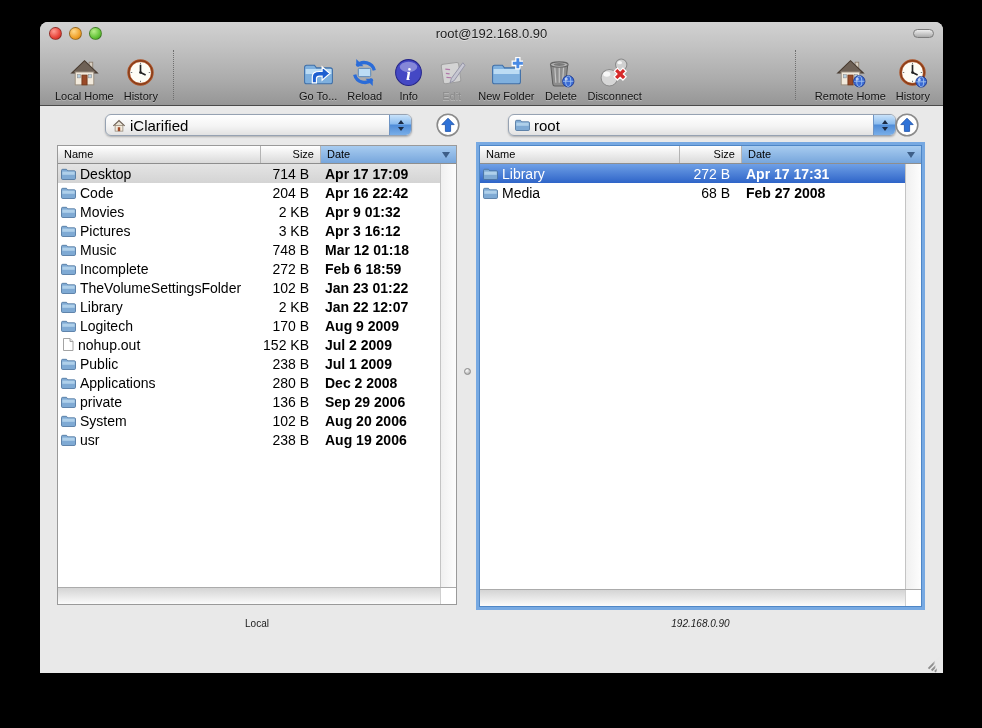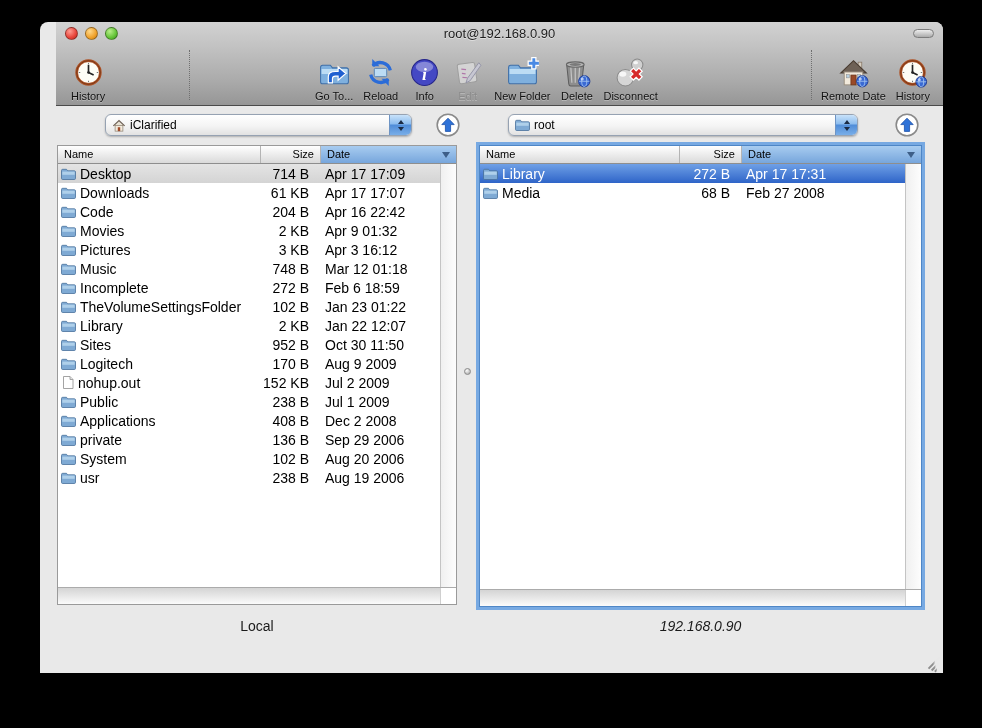--- a/index.html
+++ b/index.html
@@ -1,20 +1,20 @@
 <!DOCTYPE html>
 <html><head>
 <meta charset="utf-8">
 <style>
   html,body{margin:0;padding:0;background:#000;width:982px;height:728px;overflow:hidden;
     font-family:"Liberation Sans","DejaVu Sans",sans-serif;-webkit-font-smoothing:antialiased;}
   .window{position:absolute;left:40px;top:22px;width:903px;height:651px;background:#E9E9E9;
     border-radius:8px 8px 0 0;overflow:hidden;box-shadow:0 10px 30px rgba(0,0,0,.8);}
   
-  .chrome{position:absolute;top:0;left:16px;right:0;height:83px;
+  .chrome{position:absolute;top:0;left:0;right:0;height:83px;
     background:linear-gradient(#D2D2D2 0%,#C2C2C2 30%,#ABABAB 70%,#969696 100%);
     border-bottom:1px solid #4A4A4A;}
   .titlebar{position:relative;height:22px;}
   .title{font-size:13px;color:#1d1d1d;text-align:center;line-height:23px;text-shadow:0 1px 0 rgba(255,255,255,.45);}
   .traffic{position:absolute;top:5px;left:9px;display:flex;gap:7px;}
   .tl{width:13px;height:13px;border-radius:50%;border:1px solid rgba(0,0,0,.35);box-sizing:border-box;}
   .tl.red{background:radial-gradient(circle at 35% 30%,#FF9C92,#E8443A 60%,#B02A20);}
   .tl.yellow{background:radial-gradient(circle at 35% 30%,#FFD98A,#F0A22C 60%,#C27A12);}
   .tl.green{background:radial-gradient(circle at 35% 30%,#B8EE8A,#64C438 60%,#3E8E20);}
   .pill{position:absolute;right:9px;top:7px;width:21px;height:9px;border-radius:5px;
@@ -26,21 +26,21 @@
   .tbtn svg{width:33px;height:33px;display:block;}
   .tlabel{font-size:11px;color:#111;margin-top:1px;white-space:nowrap;text-shadow:0 1px 0 rgba(255,255,255,.3);}
   .tbtn.disabled .tlabel{color:#8B8B8B;}
   .tsep{position:absolute;top:6px;height:50px;border-left:1px dotted #6F6F6F;}
   .tsep.s1{left:133px;} .tsep.s2{left:755px;}
   
   .combo{position:absolute;height:22px;border:1px solid #96A2B2;border-radius:6px;
     background:linear-gradient(#FFFFFF 0%,#F4F4F4 55%,#E2E2E2 100%);
     box-shadow:0 1px 2px rgba(0,0,0,.25);display:flex;align-items:center;box-sizing:border-box;}
   .combo .cicon{margin:0 4px 0 6px;display:flex;}
-  .combo .cval{font-size:12px;color:#000;}
+  .combo .cval{font-size:15px;color:#000;}
   .stepper{margin-left:auto;width:21px;height:100%;border-left:1px solid #6E94C4;border-radius:0 5px 5px 0;
     background:linear-gradient(#C8E2FA 0%,#8CBCEE 45%,#4F8CD8 50%,#79AEE8 100%);
     display:flex;flex-direction:column;align-items:center;justify-content:center;gap:3px;}
   .arr-up{width:0;height:0;border-left:3.5px solid transparent;border-right:3.5px solid transparent;border-bottom:4.5px solid #1A2A44;}
   .arr-dn{width:0;height:0;border-left:3.5px solid transparent;border-right:3.5px solid transparent;border-top:4.5px solid #1A2A44;}
   .upbtn{position:absolute;width:24px;height:24px;}
   .upbtn svg{width:24px;height:24px;display:block;}
   
   .list{position:absolute;background:#FFF;border:1px solid #9A9A9A;box-sizing:border-box;display:flex;flex-direction:column;}
   .list.focused{border:1px solid #4E86C6;box-shadow:0 0 0 3px #77A9E2;}
@@ -51,28 +51,28 @@
   .hcell.size{text-align:right;}
   .sort-tri{width:0;height:0;border-left:4.5px solid transparent;border-right:4.5px solid transparent;border-top:6px solid #3E5F88;margin-left:4px;}
   .lbody{flex:1;display:flex;overflow:hidden;}
   .rows{flex:1;overflow:hidden;}
   .vtrack{width:15px;flex:none;background:linear-gradient(to right,#F0F0F0,#FDFDFD);border-left:1px solid #C4C4C4;}
   .hscroll{height:16px;flex:none;border-top:1px solid #ABABAB;background:linear-gradient(#D4D4D4,#FBFBFB);position:relative;}
   .hcorner{position:absolute;right:0;top:0;bottom:0;width:15px;background:#FFF;border-left:1px solid #CFCFCF;}
   .frow{height:19px;display:flex;align-items:center;font-size:14px;color:#000;}
   .frow .c-name{display:flex;align-items:center;overflow:hidden;white-space:nowrap;box-sizing:border-box;padding-left:3px;}
   .frow .c-size{text-align:right;box-sizing:border-box;padding-right:12px;white-space:nowrap;}
-  .frow .c-date{box-sizing:border-box;padding-left:4px;white-space:nowrap;flex:1;}
+  .frow .c-date{box-sizing:border-box;padding-left:4px;white-space:nowrap;flex:1;font-weight:bold;}
   .frow .ficon{margin-right:4px;flex:none;display:flex;}
   .frow.sel-active{background:linear-gradient(#6FA0E6,#2E64C8);color:#FFF;}
   .frow.sel-inactive{background:linear-gradient(#E4E4E4,#D4D4D4);}
   .l-name{width:203px;} .l-size{width:60px;}
   .r-name{width:200px;} .r-size{width:62px;}
   
-  .pane-footer{position:absolute;font-size:14px;color:#1A1A1A;text-align:center;}
+  .pane-footer{position:absolute;font-size:10px;color:#1A1A1A;text-align:center;}
   .dimple{position:absolute;width:7px;height:7px;border-radius:50%;
     background:radial-gradient(circle at 35% 30%,#FDFDFD,#9E9E9E);border:1px solid #8A8A8A;box-sizing:border-box;}
   .grip{position:absolute;right:2px;bottom:2px;width:13px;height:13px;}
   .grip div{position:absolute;background:linear-gradient(135deg,#8E8E8E 40%,#E8E8E8 60%);height:1.5px;transform:rotate(-45deg);transform-origin:center;}
 </style>
 </head>
 <body>
 
 <div class="window">
 
@@ -81,20 +81,33 @@
       <div class="traffic">
         <div class="tl red"></div>
         <div class="tl yellow"></div>
         <div class="tl green"></div>
       </div>
       <div class="title">root@192.168.0.90</div>
       <div class="pill"></div>
     </div>
     <div class="toolbar">
       <div class="tbg tbg-left">
+          <div class="tbtn">
+            <span>
+              <svg viewBox="0 0 32 32">
+                <rect x="20.5" y="6" width="3.5" height="6" fill="#D8CFC2" stroke="#8A7A6A" stroke-width="0.8"></rect>
+                <path d="M3.5 16.5 L16 4.5 L28.5 16.5 Z" fill="#6E6156" stroke="#46392E" stroke-width="1"></path>
+                <rect x="7" y="15.5" width="18" height="12.5" fill="#F2EADC" stroke="#9A8E7E" stroke-width="0.9"></rect>
+                <rect x="13.5" y="18.5" width="5" height="9.5" fill="#9A4A28" stroke="#6E3418" stroke-width="0.8"></rect>
+                <rect x="9" y="18" width="3" height="3.2" fill="#B8D0E0" stroke="#8A8A8A" stroke-width="0.5"></rect>
+                <rect x="20" y="18" width="3" height="3.2" fill="#B8D0E0" stroke="#8A8A8A" stroke-width="0.5"></rect>
+              </svg>
+            </span>
+            <span class="tlabel">Local Home</span>
+          </div>
           <div class="tbtn">
             <span>
               <svg viewBox="0 0 32 32">
                 <circle cx="16" cy="16" r="11.5" fill="#FDFDF6" stroke="#AE5226" stroke-width="2.6"></circle>
                 <circle cx="16" cy="16" r="11.5" fill="none" stroke="#5A2A10" stroke-width="0.6"></circle>
                 <line x1="16" y1="16" x2="16" y2="8.5" stroke="#222" stroke-width="1.6"></line>
                 <line x1="16" y1="16" x2="21" y2="18.5" stroke="#222" stroke-width="1.6"></line>
                 <circle cx="16" cy="16" r="1.3" fill="#222"></circle>
                 <line x1="16" y1="6.5" x2="16" y2="8" stroke="#777" stroke-width="1"></line>
                 <line x1="24" y1="16" x2="25.5" y2="16" stroke="#777" stroke-width="1"></line>
@@ -207,21 +220,21 @@
                 <rect x="9" y="18" width="3" height="3.2" fill="#B8D0E0" stroke="#8A8A8A" stroke-width="0.5"></rect>
                 <rect x="20" y="18" width="3" height="3.2" fill="#B8D0E0" stroke="#8A8A8A" stroke-width="0.5"></rect>
                 <g>
                   <circle cx="24.5" cy="24.5" r="5.5" fill="#3A6AD4" stroke="#16328C" stroke-width="0.8"></circle>
                   <ellipse cx="24.5" cy="24.5" rx="2.475" ry="5.0600000000000005" fill="none" stroke="#A8C8F0" stroke-width="0.8"></ellipse>
                   <line x1="19.439999999999998" y1="24.5" x2="29.560000000000002" y2="24.5" stroke="#A8C8F0" stroke-width="0.8"></line>
                   <circle cx="22.575" cy="22.3" r="1.54" fill="rgba(255,255,255,0.55)"></circle>
                 </g>
               </svg>
             </span>
-            <span class="tlabel">Remote Date</span>
+            <span class="tlabel">Remote Home</span>
           </div>
           <div class="tbtn">
             <span>
               <svg viewBox="0 0 32 32">
                 <circle cx="16" cy="16" r="11.5" fill="#FDFDF6" stroke="#AE5226" stroke-width="2.6"></circle>
                 <circle cx="16" cy="16" r="11.5" fill="none" stroke="#5A2A10" stroke-width="0.6"></circle>
                 <line x1="16" y1="16" x2="16" y2="8.5" stroke="#222" stroke-width="1.6"></line>
                 <line x1="16" y1="16" x2="21" y2="18.5" stroke="#222" stroke-width="1.6"></line>
                 <circle cx="16" cy="16" r="1.3" fill="#222"></circle>
                 <line x1="16" y1="6.5" x2="16" y2="8" stroke="#777" stroke-width="1"></line>
@@ -256,21 +269,21 @@
         <span class="arr-dn"></span>
       </span>
   </div>
   <div class="upbtn" style="left:396px;top:91px;">
       <svg viewBox="0 0 24 24">
         <circle cx="12" cy="12" r="10.8" fill="#FFF" stroke="#8A8A8A" stroke-width="1.6"></circle>
         <path d="M12 5.2 L18.2 11.6 H14.6 V18.4 H9.4 V11.6 H5.8 Z" fill="#2E72D8" stroke="#1A4FA8" stroke-width="0.8"></path>
       </svg>
     </div>
 
-  <div class="combo" style="left:468px;top:92px;width:350px;">
+  <div class="combo" style="left:468px;top:92px;width:388px;">
     <span class="cicon">
         <svg width="15" height="12" viewBox="0 0 15 12">
           <path d="M0.5 2.5 q0-1.2 1.2-1.2 h3.8 l1.2 1.5 h6.6 q1.2 0 1.2 1.2 v6.3 q0 1.2-1.2 1.2 H1.7 q-1.2 0-1.2-1.2 Z" fill="#7FAAD4" stroke="#48709A" stroke-width="0.8"></path>
           <rect x="1.3" y="3.6" width="12.4" height="3.2" fill="#AFD0EA"></rect>
         </svg>
       </span>
     <span class="cval">root</span>
     <span class="stepper">
         <span class="arr-up"></span>
         <span class="arr-dn"></span>
@@ -308,33 +321,20 @@
             <div class="c-date">Apr 17 17:09</div>
           </div>
           <div class="frow">
             <div class="c-name l-name">
               <span class="ficon">
                 <svg width="15" height="12" viewBox="0 0 15 12">
                   <path d="M0.5 2.5 q0-1.2 1.2-1.2 h3.8 l1.2 1.5 h6.6 q1.2 0 1.2 1.2 v6.3 q0 1.2-1.2 1.2 H1.7 q-1.2 0-1.2-1.2 Z" fill="#7FAAD4" stroke="#48709A" stroke-width="0.8"></path>
                   <rect x="1.3" y="3.6" width="12.4" height="3.2" fill="#AFD0EA"></rect>
                 </svg>
               </span>
-              <span>Downloads</span>
-            </div>
-            <div class="c-size l-size">61 KB</div>
-            <div class="c-date">Apr 17 17:07</div>
-          </div>
-          <div class="frow">
-            <div class="c-name l-name">
-              <span class="ficon">
-                <svg width="15" height="12" viewBox="0 0 15 12">
-                  <path d="M0.5 2.5 q0-1.2 1.2-1.2 h3.8 l1.2 1.5 h6.6 q1.2 0 1.2 1.2 v6.3 q0 1.2-1.2 1.2 H1.7 q-1.2 0-1.2-1.2 Z" fill="#7FAAD4" stroke="#48709A" stroke-width="0.8"></path>
-                  <rect x="1.3" y="3.6" width="12.4" height="3.2" fill="#AFD0EA"></rect>
-                </svg>
-              </span>
               <span>Code</span>
             </div>
             <div class="c-size l-size">204 B</div>
             <div class="c-date">Apr 16 22:42</div>
           </div>
           <div class="frow">
             <div class="c-name l-name">
               <span class="ficon">
                 <svg width="15" height="12" viewBox="0 0 15 12">
                   <path d="M0.5 2.5 q0-1.2 1.2-1.2 h3.8 l1.2 1.5 h6.6 q1.2 0 1.2 1.2 v6.3 q0 1.2-1.2 1.2 H1.7 q-1.2 0-1.2-1.2 Z" fill="#7FAAD4" stroke="#48709A" stroke-width="0.8"></path>
@@ -403,33 +403,20 @@
               <span class="ficon">
                 <svg width="15" height="12" viewBox="0 0 15 12">
                   <path d="M0.5 2.5 q0-1.2 1.2-1.2 h3.8 l1.2 1.5 h6.6 q1.2 0 1.2 1.2 v6.3 q0 1.2-1.2 1.2 H1.7 q-1.2 0-1.2-1.2 Z" fill="#7FAAD4" stroke="#48709A" stroke-width="0.8"></path>
                   <rect x="1.3" y="3.6" width="12.4" height="3.2" fill="#AFD0EA"></rect>
                 </svg>
               </span>
               <span>Library</span>
             </div>
             <div class="c-size l-size">2 KB</div>
             <div class="c-date">Jan 22 12:07</div>
-          </div>
-          <div class="frow">
-            <div class="c-name l-name">
-              <span class="ficon">
-                <svg width="15" height="12" viewBox="0 0 15 12">
-                  <path d="M0.5 2.5 q0-1.2 1.2-1.2 h3.8 l1.2 1.5 h6.6 q1.2 0 1.2 1.2 v6.3 q0 1.2-1.2 1.2 H1.7 q-1.2 0-1.2-1.2 Z" fill="#7FAAD4" stroke="#48709A" stroke-width="0.8"></path>
-                  <rect x="1.3" y="3.6" width="12.4" height="3.2" fill="#AFD0EA"></rect>
-                </svg>
-              </span>
-              <span>Sites</span>
-            </div>
-            <div class="c-size l-size">952 B</div>
-            <div class="c-date">Oct 30 11:50</div>
           </div>
           <div class="frow">
             <div class="c-name l-name">
               <span class="ficon">
                 <svg width="15" height="12" viewBox="0 0 15 12">
                   <path d="M0.5 2.5 q0-1.2 1.2-1.2 h3.8 l1.2 1.5 h6.6 q1.2 0 1.2 1.2 v6.3 q0 1.2-1.2 1.2 H1.7 q-1.2 0-1.2-1.2 Z" fill="#7FAAD4" stroke="#48709A" stroke-width="0.8"></path>
                   <rect x="1.3" y="3.6" width="12.4" height="3.2" fill="#AFD0EA"></rect>
                 </svg>
               </span>
               <span>Logitech</span>
@@ -466,21 +453,21 @@
           <div class="frow">
             <div class="c-name l-name">
               <span class="ficon">
                 <svg width="15" height="12" viewBox="0 0 15 12">
                   <path d="M0.5 2.5 q0-1.2 1.2-1.2 h3.8 l1.2 1.5 h6.6 q1.2 0 1.2 1.2 v6.3 q0 1.2-1.2 1.2 H1.7 q-1.2 0-1.2-1.2 Z" fill="#7FAAD4" stroke="#48709A" stroke-width="0.8"></path>
                   <rect x="1.3" y="3.6" width="12.4" height="3.2" fill="#AFD0EA"></rect>
                 </svg>
               </span>
               <span>Applications</span>
             </div>
-            <div class="c-size l-size">408 B</div>
+            <div class="c-size l-size">280 B</div>
             <div class="c-date">Dec 2 2008</div>
           </div>
           <div class="frow">
             <div class="c-name l-name">
               <span class="ficon">
                 <svg width="15" height="12" viewBox="0 0 15 12">
                   <path d="M0.5 2.5 q0-1.2 1.2-1.2 h3.8 l1.2 1.5 h6.6 q1.2 0 1.2 1.2 v6.3 q0 1.2-1.2 1.2 H1.7 q-1.2 0-1.2-1.2 Z" fill="#7FAAD4" stroke="#48709A" stroke-width="0.8"></path>
                   <rect x="1.3" y="3.6" width="12.4" height="3.2" fill="#AFD0EA"></rect>
                 </svg>
               </span>

